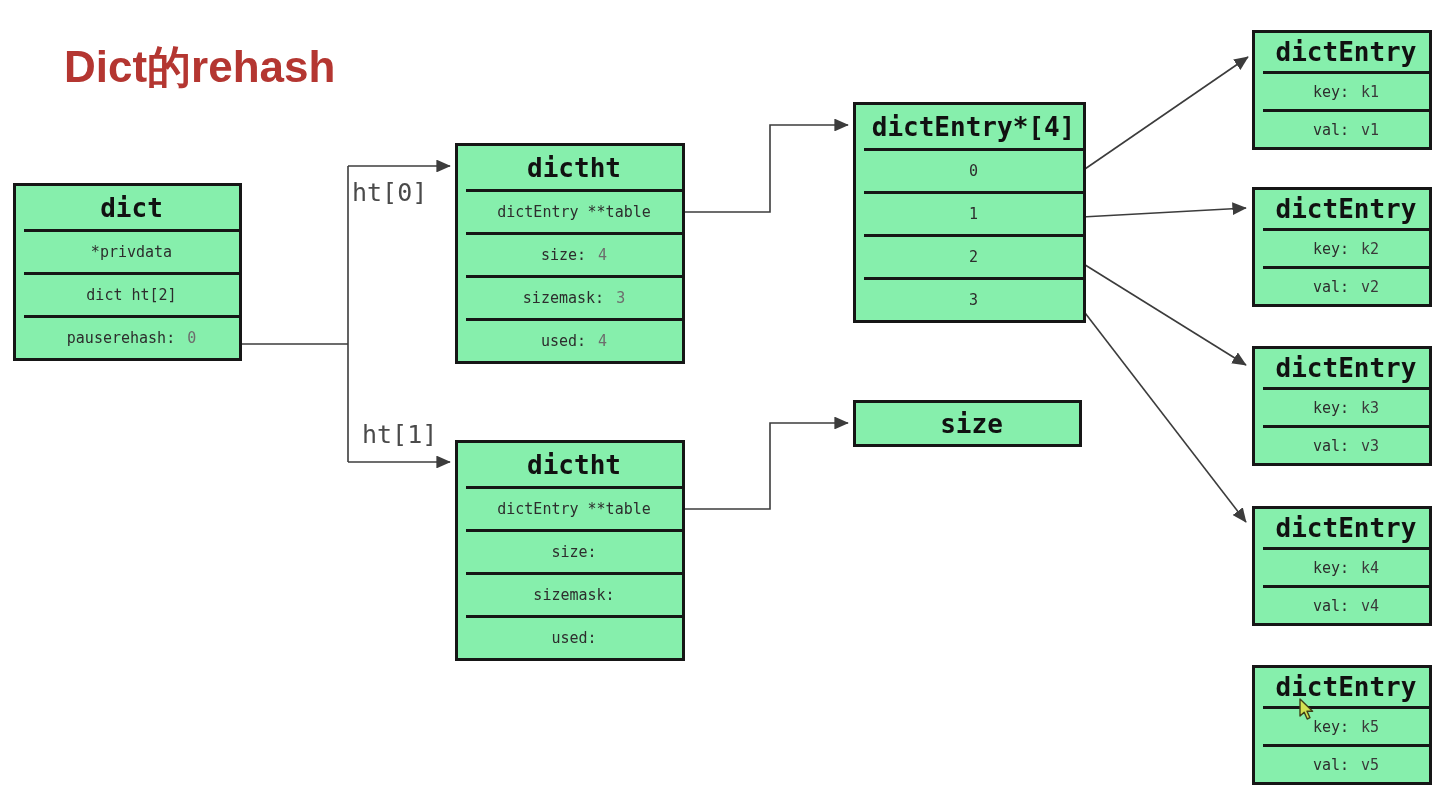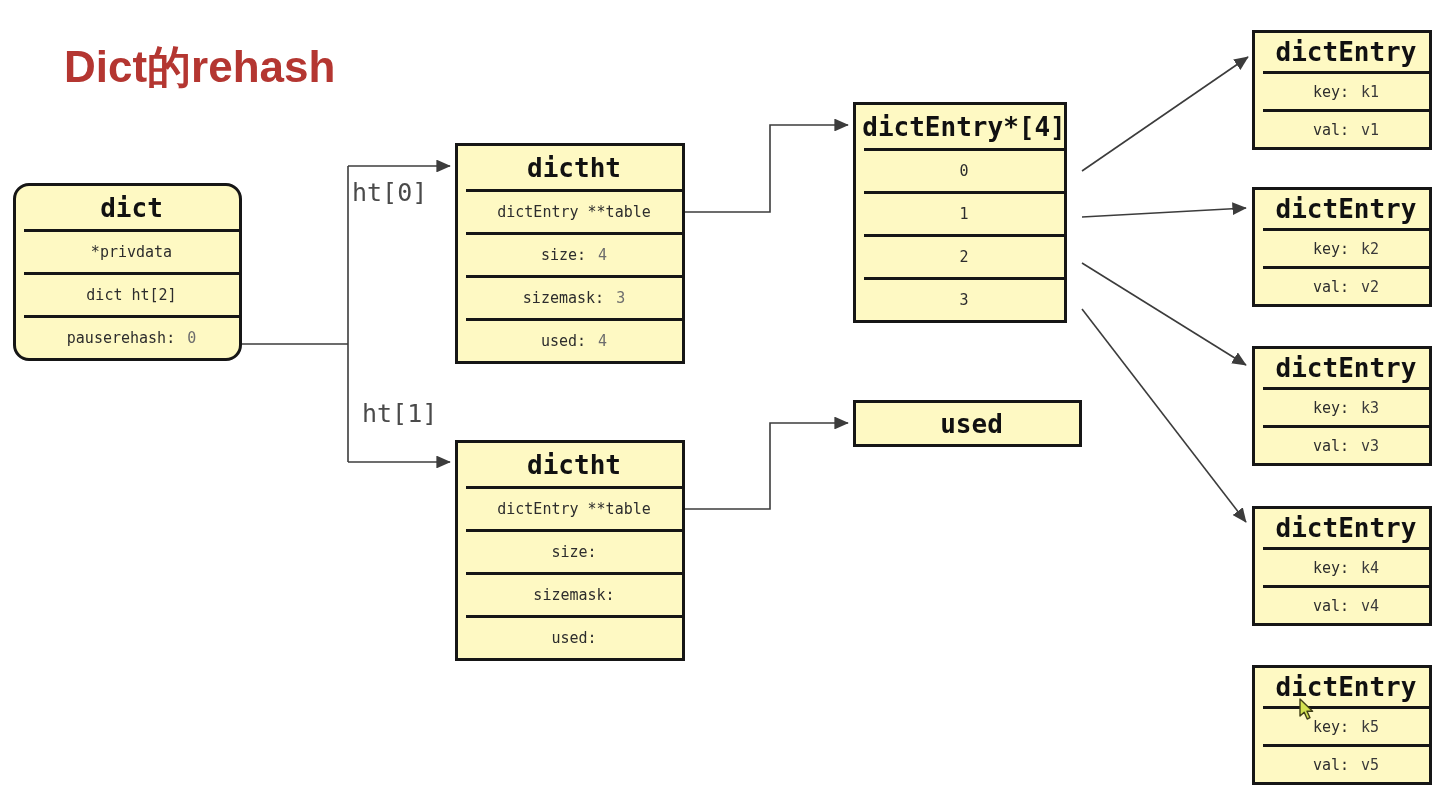--- a/index.html
+++ b/index.html
@@ -23,21 +23,21 @@
     position:absolute;left:64px;top:38px;
     font-family:"Liberation Sans","DejaVu Sans",sans-serif;
     font-size:44px;font-weight:700;color:var(--title);
     letter-spacing:0px;white-space:nowrap;
   }
   .connectors{position:absolute;left:0;top:0;width:1446px;height:796px;}
   .connectors path{stroke:var(--connector);stroke-width:1.6;fill:none;}
   .connectors marker path{fill:var(--connector);stroke:none;}
   .box{
     position:absolute;
-    background:#fef9c3;
+    background:#86efac;
     border:3px solid var(--border);
     padding-left:8px;
   }
   .cell{
     display:flex;align-items:center;justify-content:center;
     height:43px;
     color:var(--text);
     font-size:15px;
     white-space:nowrap;
   }
@@ -74,23 +74,23 @@
     <path d="M348,462 H450" marker-end="url(#ah)"></path>
     <path d="M685,212 H770 V125 H848" marker-end="url(#ah)"></path>
     <path d="M685,509 H770 V423 H848" marker-end="url(#ah)"></path>
     <path d="M1082,171 L1248,57" marker-end="url(#ah)"></path>
     <path d="M1082,217 L1246,208" marker-end="url(#ah)"></path>
     <path d="M1082,263 L1246,365" marker-end="url(#ah)"></path>
     <path d="M1082,309 L1246,522" marker-end="url(#ah)"></path>
   </svg>
 
   <div class="ptr-label" style="left:352px;top:178px;">ht[0]</div>
-  <div class="ptr-label" style="left:362px;top:399px;">ht[1]</div>
-
-  <div class="box" style="left:13px;top:183px;width:229px;border-radius:16px;">
+  <div class="ptr-label" style="left:362px;top:420px;">ht[1]</div>
+
+  <div class="box" style="left:13px;top:183px;width:229px;">
     <div class="cell hdr">dict</div>
     <div class="cell">
         <span class="lbl">*privdata</span>
         <span class="val"></span>
       </div>
     <div class="cell">
         <span class="lbl">dict ht[2]</span>
         <span class="val"></span>
       </div>
     <div class="cell">
@@ -132,38 +132,38 @@
     <div class="cell">
         <span class="lbl">sizemask:</span>
         <span class="val"></span>
       </div>
     <div class="cell">
         <span class="lbl">used:</span>
         <span class="val"></span>
       </div>
   </div>
 
-  <div class="box" style="left:853px;top:102px;width:214px;">
+  <div class="box" style="left:853px;top:102px;width:233px;">
     <div class="cell hdr">dictEntry*[4]</div>
     <div class="cell">
         <span class="lbl">0</span>
       </div>
     <div class="cell">
         <span class="lbl">1</span>
       </div>
     <div class="cell">
         <span class="lbl">2</span>
       </div>
     <div class="cell">
         <span class="lbl">3</span>
       </div>
   </div>
 
   <div class="box nullbox" style="left:853px;top:400px;width:229px;">
-    <div class="cell hdr">used</div>
+    <div class="cell hdr">size</div>
   </div>
 
   <div class="box entry" style="left:1252px;top:30px;width:180px;">
     <div class="cell hdr">dictEntry</div>
     <div class="cell">
         <span class="lbl">key:</span>
         <span class="val v-dark">k1</span>
       </div>
     <div class="cell">
         <span class="lbl">val:</span>

